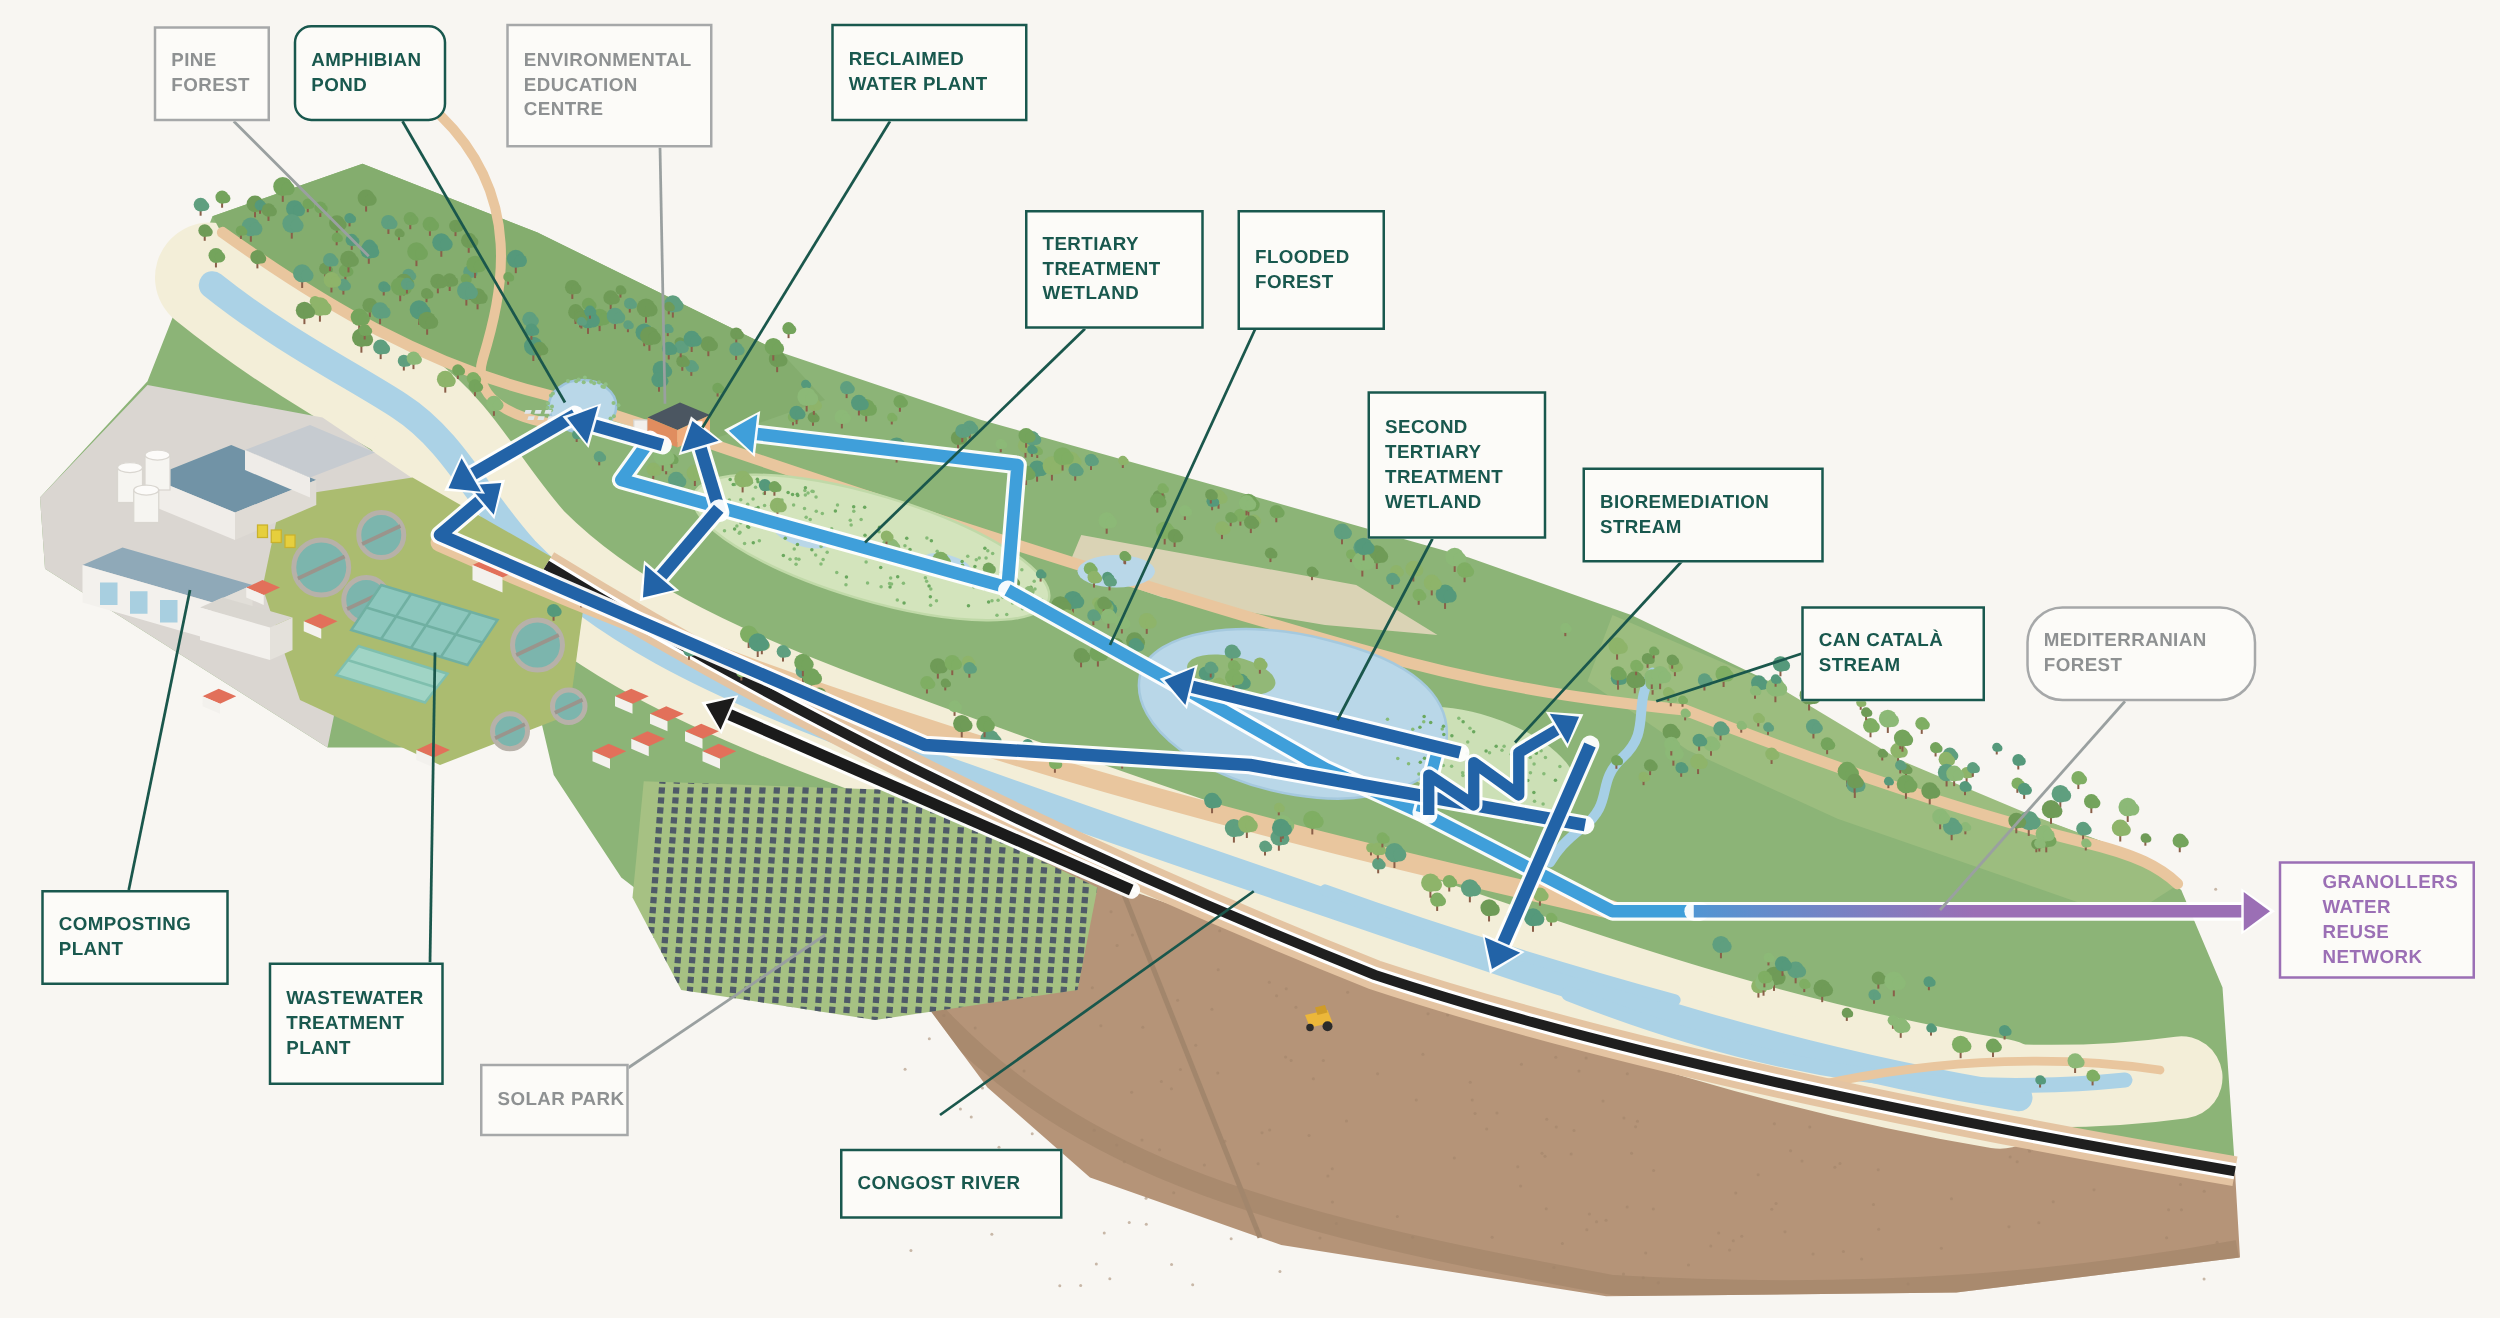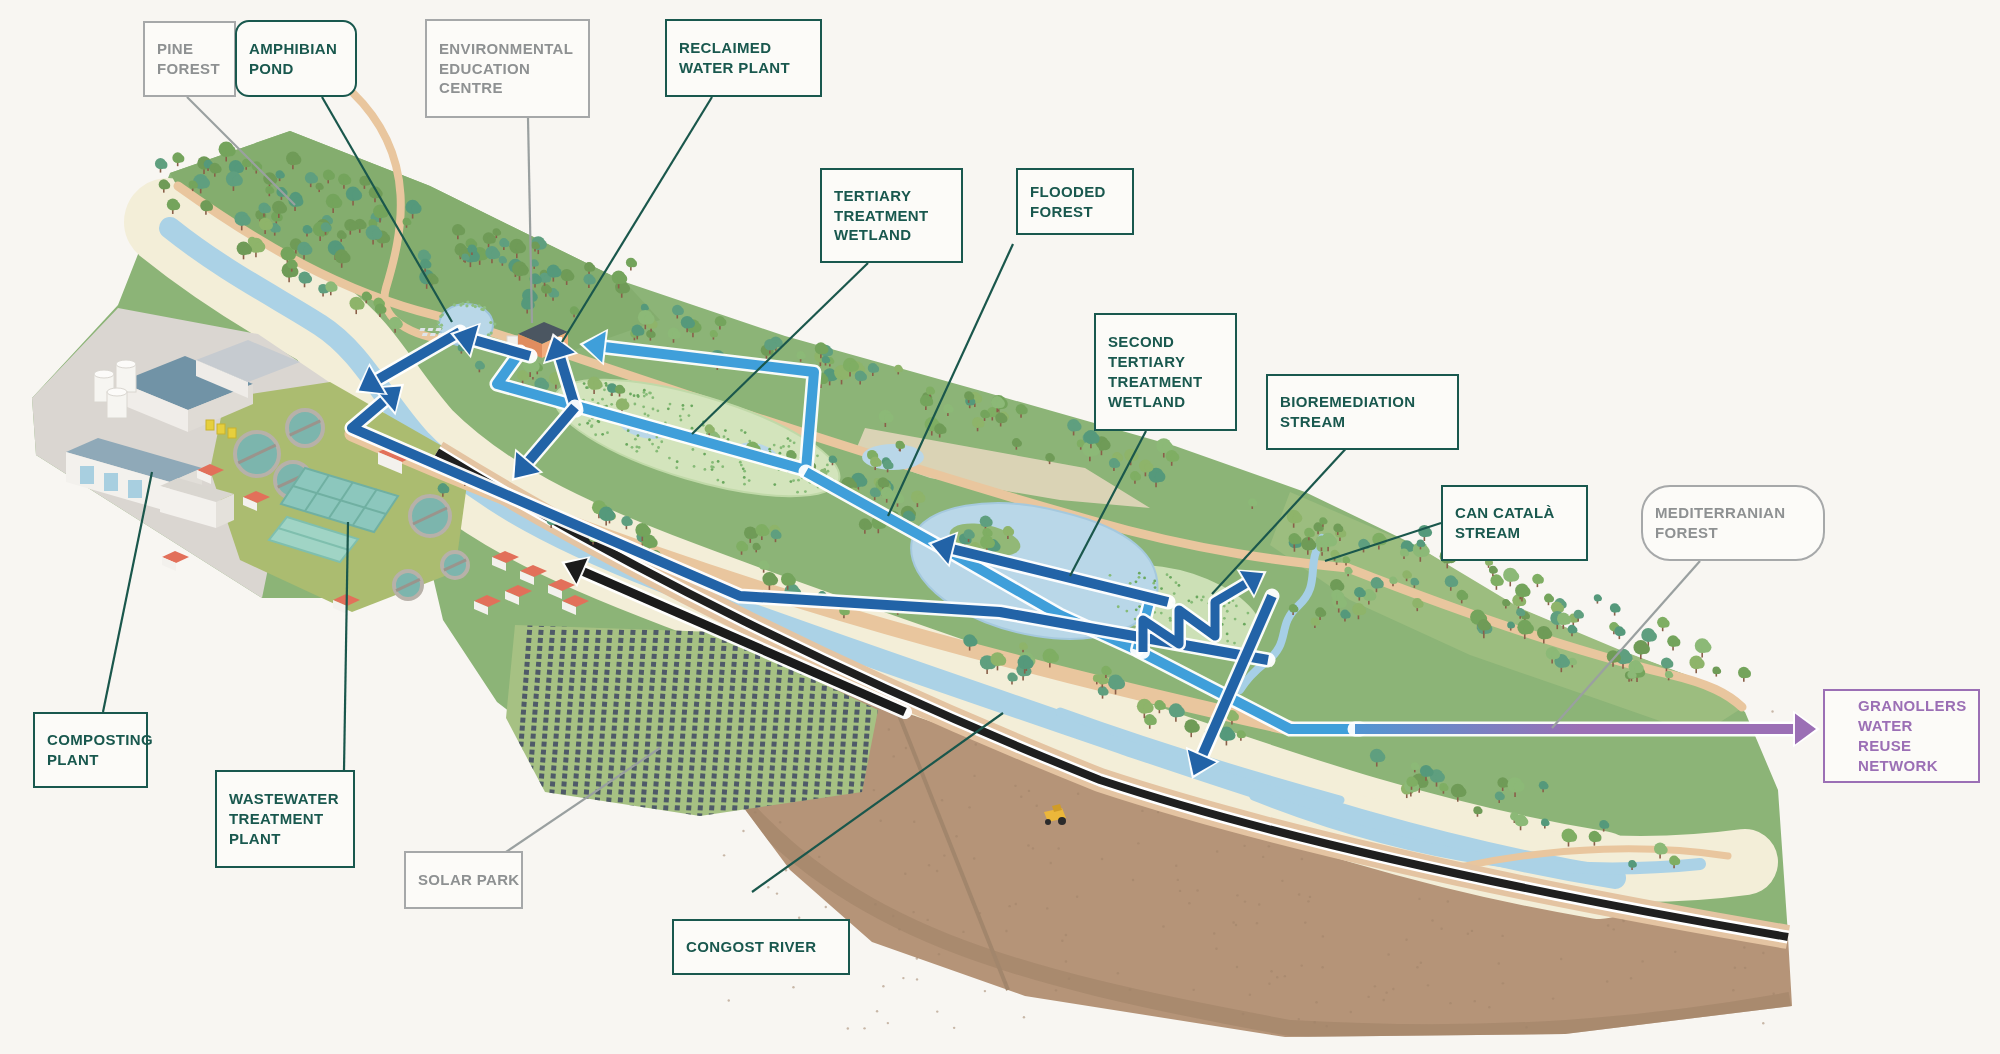--- a/index.html
+++ b/index.html
@@ -3,34 +3,34 @@
 <meta charset="utf-8">
 <style>
   html,body{margin:0;padding:0;background:#f8f6f2;}
   .stage{position:relative;width:2000px;height:1054px;background:#f8f6f2;overflow:hidden;
          font-family:"Liberation Sans",sans-serif;}
   .stage svg{position:absolute;left:0;top:0;}
   .callout{position:absolute;box-sizing:border-box;border:2px solid;background:#fcfbf8;
            display:flex;align-items:center;padding:0 12px;font-weight:bold;font-size:15px;
            line-height:1.32;letter-spacing:.35px;text-transform:uppercase;}
   .callout.teal{color:#19584e;border-color:#19584e;}
-  .callout.gray{color:#8e9192;border-color:#a6a8a9;margin-left:20px;}
+  .callout.gray{color:#8e9192;border-color:#a6a8a9;}
   .callout.purple{color:#9b6fb5;border-color:#9b6fb5;}
   .pos-pine{left:123px;top:21px;width:93px;height:76px;}
   .pos-amph{left:235px;top:20px;width:122px;height:77px;}
   .pos-educ{left:405px;top:19px;width:165px;height:99px;}
   .pos-recl{left:665px;top:19px;width:157px;height:78px;}
   .pos-tert{left:820px;top:168px;width:143px;height:95px;}
-  .pos-flood{left:1016px;top:168px;width:118px;height:67px;}
+  .pos-flood{left:990px;top:168px;width:118px;height:96px;}
   .pos-second{left:1094px;top:313px;width:143px;height:118px;}
   .pos-bio{left:1266px;top:374px;width:193px;height:76px;}
   .pos-can{left:1441px;top:485px;width:147px;height:76px;}
   .pos-medit{left:1621px;top:485px;width:184px;height:76px;}
   .pos-gran{left:1823px;top:689px;width:157px;height:94px;padding-left:33px;}
-  .pos-comp{left:33px;top:712px;width:115px;height:76px;}
+  .pos-comp{left:33px;top:712px;width:150px;height:76px;}
   .pos-waste{left:215px;top:770px;width:140px;height:98px;}
   .pos-solar{left:384px;top:851px;width:119px;height:58px;white-space:nowrap;}
   .pos-congost{left:672px;top:892px;width:178px;height:56px;white-space:nowrap;margin-top:27px;}
 </style>
 </head>
 <body>
 
 <div class="stage">
 
 <svg id="scene" width="2000" height="1054" viewBox="0 0 2000 1054">

